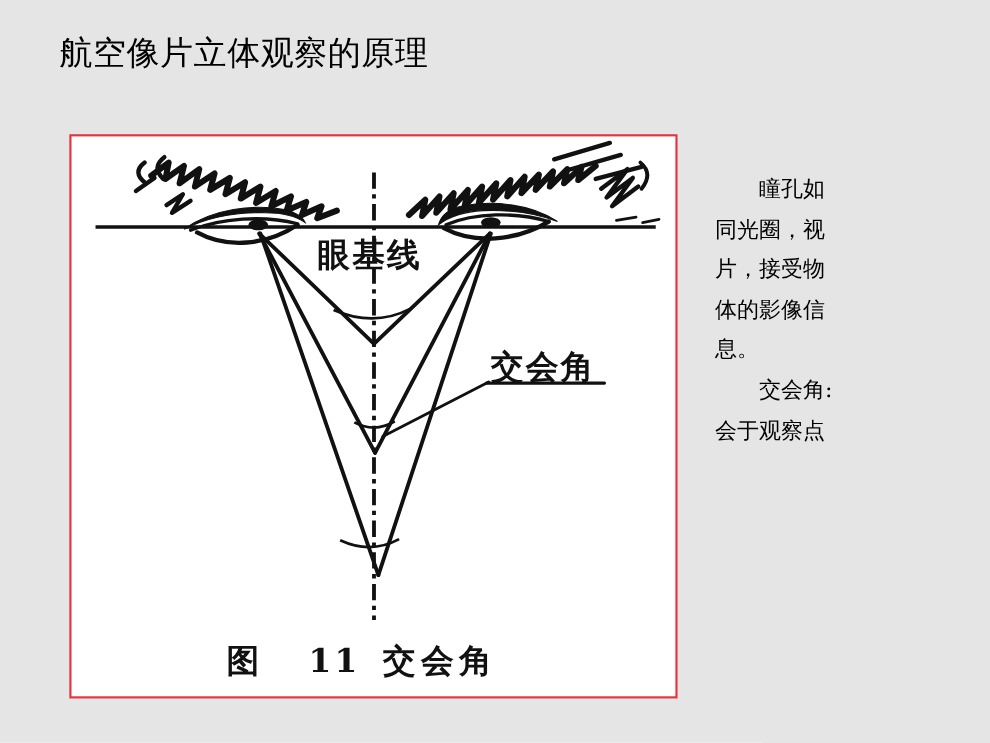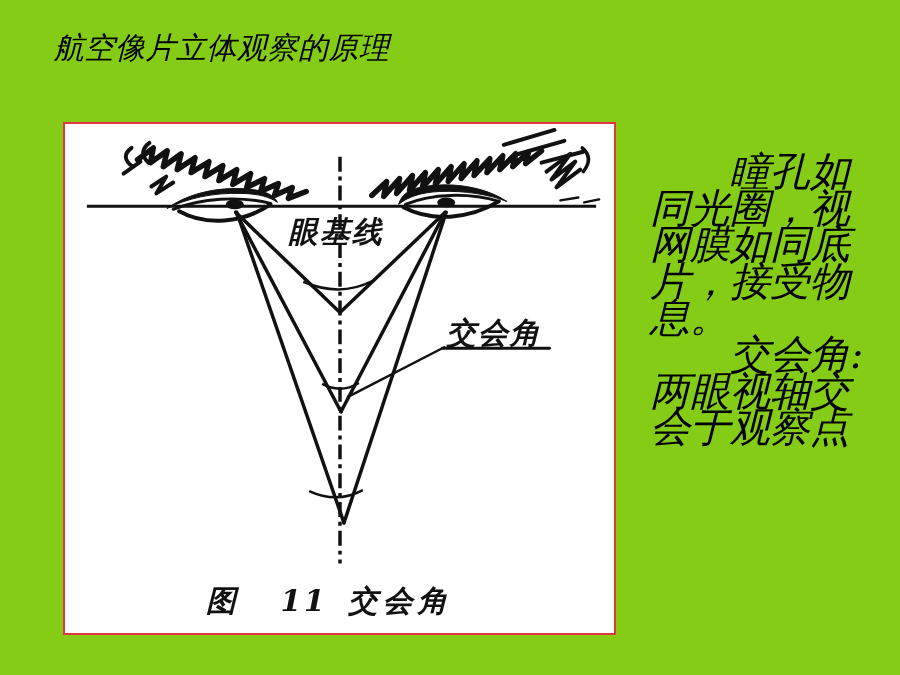--- a/index.html
+++ b/index.html
@@ -2,40 +2,39 @@
 <html><head>
 <meta charset="utf-8">
 <style>
   html,body{margin:0;padding:0;}
   body{
     width:900px;height:675px;overflow:hidden;
     font-family:"DejaVu Serif","Liberation Serif",serif;
   }
   .slide{
     position:relative;width:900px;height:675px;
-    background:#84cc16;
-    font-style:italic;
+    background:#e5e5e5;
   }
   .slide-title{
     position:absolute;left:54px;top:28px;margin:0;
     font-size:30px;font-weight:normal;color:#000;
     letter-spacing:0.5px;white-space:nowrap;
   }
   .figure-panel{
     position:absolute;left:63px;top:122px;width:553px;height:513px;
     background:#FFFFFF;border:2px solid #E1353F;box-sizing:border-box;
   }
   .figure-panel svg{display:block;width:100%;height:100%;}
   .diag-text{
     font-family:"DejaVu Serif","Liberation Serif",serif;
     font-weight:bold;fill:#111111;
   }
   .body-text{
     position:absolute;left:650px;top:153px;width:180px;
-    color:#000;font-size:40px;line-height:36.6px;
+    color:#000;font-size:20px;line-height:36.6px;
   }
   .text-line{white-space:nowrap;}
   .text-line.indent{text-indent:2em;}
 </style>
 </head>
 <body>
 
 <div class="slide">
 
   <h1 class="slide-title">航空像片立体观察的原理</h1>
@@ -110,21 +109,20 @@
         <text class="diag-text" x="205" y="613" font-size="30">图</text>
         <text class="diag-text" x="280" y="613" font-size="30" letter-spacing="3">11</text>
         <text class="diag-text" x="348" y="613" font-size="30" letter-spacing="5">交会角</text>
       </g>
     </svg>
   </div>
 
   <div class="body-text">
     <div class="text-line indent">瞳孔如</div>
     <div class="text-line">同光圈，视</div>
-    <div class="text-line">网膜如同底</div>
     <div class="text-line">片，接受物</div>
+    <div class="text-line">体的影像信</div>
     <div class="text-line">息。</div>
     <div class="text-line indent">交会角:</div>
-    <div class="text-line">两眼视轴交</div>
     <div class="text-line">会于观察点</div>
   </div>
 
 </div>
 
 </body></html>

